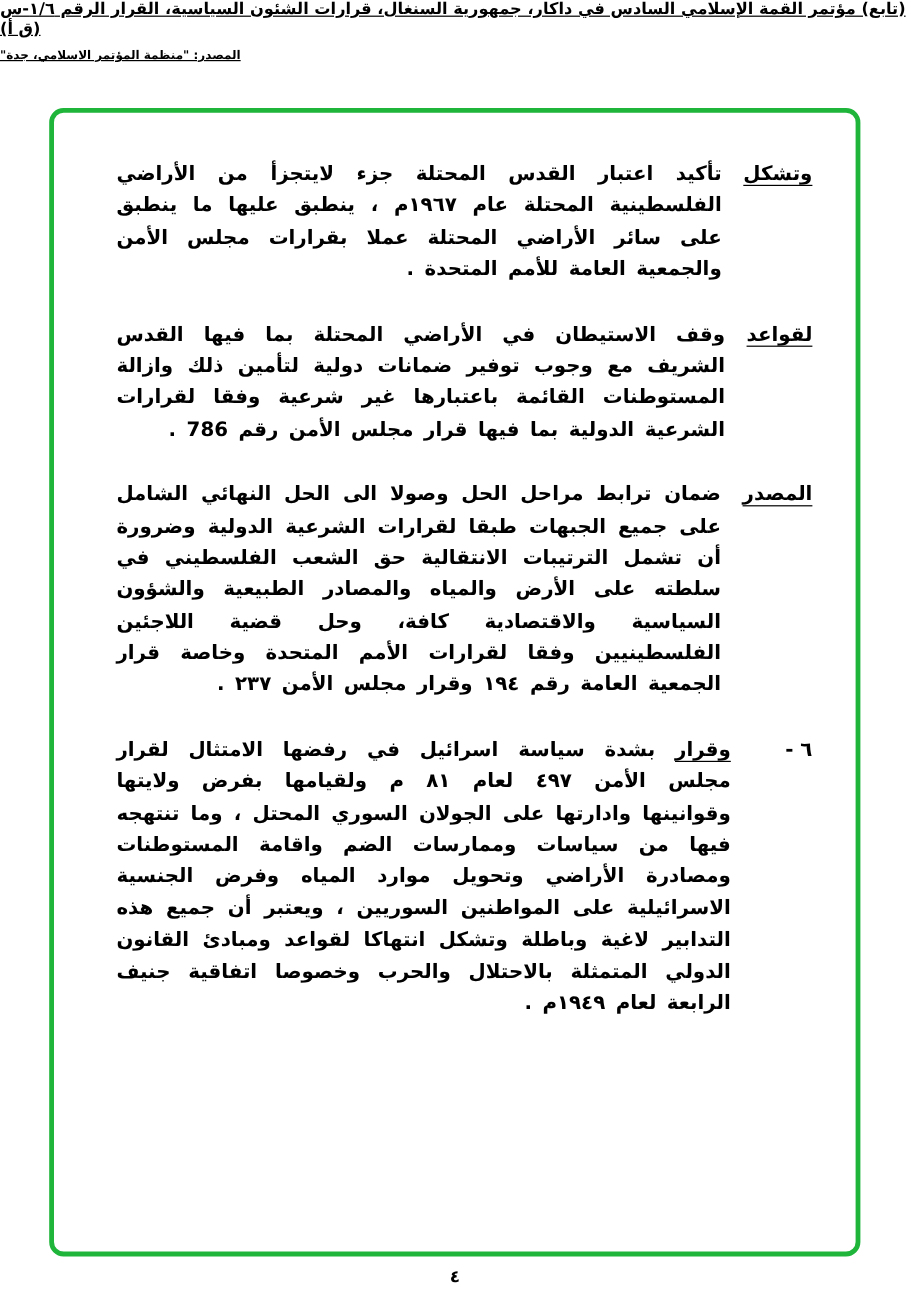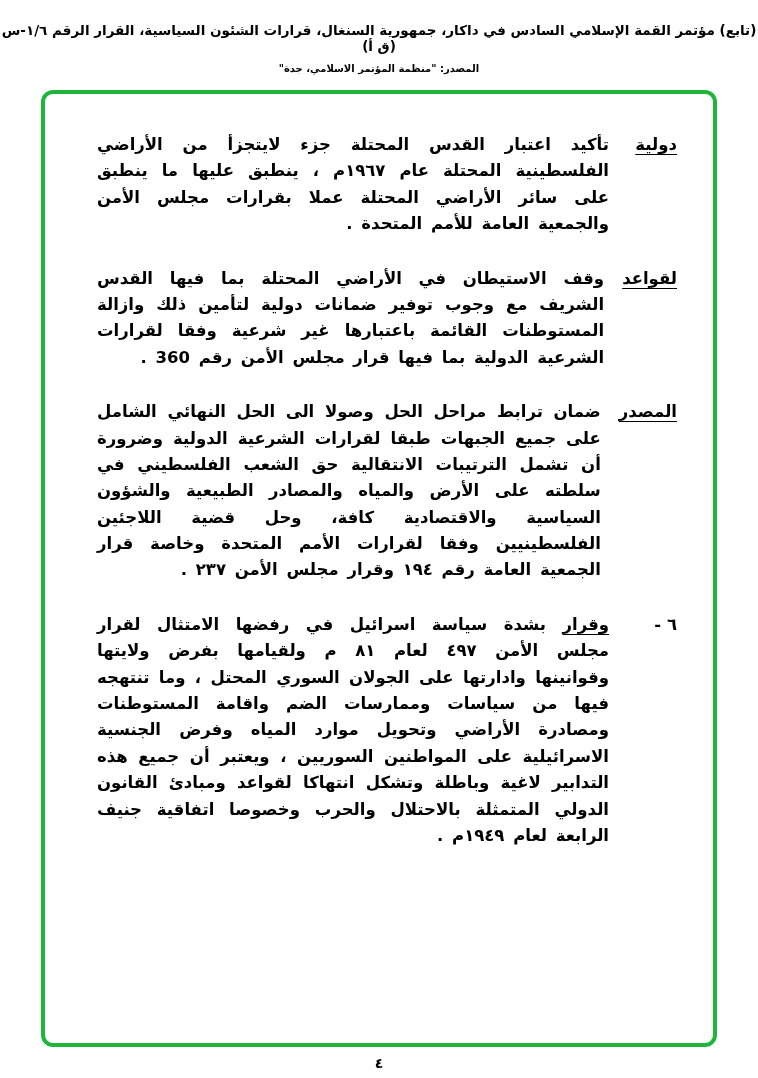--- a/index.html
+++ b/index.html
@@ -7,22 +7,22 @@
   body {
     width: 758px;
     height: 1078px;
     position: relative;
     font-family: "DejaVu Sans", sans-serif;
     color: #000;
     overflow: hidden;
   }
   .page-header {
     direction: rtl;
-    text-align: center;
-    padding-top: 22px;
+    text-align: left;
+    text-decoration: underline;
   }
   .header-title {
     font-size: 13.5px;
     font-weight: bold;
     color: #000;
   }
   .header-source {
     font-size: 10px;
     font-weight: bold;
     margin-top: 9px;
@@ -94,27 +94,27 @@
 
   <header class="page-header">
     <div class="header-title">(تابع) مؤتمر القمة الإسلامي السادس في داكار، جمهورية السنغال، قرارات الشئون السياسية، القرار الرقم ١/٦-س (ق أ)</div>
     <div class="header-source">المصدر: "منظمة المؤتمر الاسلامي، جدة"</div>
   </header>
 
   <div class="green-frame">
     <div class="content">
 
       <div class="section">
-        <span class="section-label">دولية</span>
+        <span class="section-label">وتشكل</span>
         <p class="section-text">تأكيد اعتبار القدس المحتلة جزء لايتجزأ من الأراضي الفلسطينية المحتلة عام ١٩٦٧م ، ينطبق عليها ما ينطبق على سائر الأراضي المحتلة عملا بقرارات مجلس الأمن والجمعية العامة للأمم المتحدة .</p>
       </div>
 
       <div class="section">
         <span class="section-label">لقواعد</span>
-        <p class="section-text">وقف الاستيطان في الأراضي المحتلة بما فيها القدس الشريف مع وجوب توفير ضمانات دولية لتأمين ذلك وازالة المستوطنات القائمة باعتبارها غير شرعية وفقا لقرارات الشرعية الدولية بما فيها قرار مجلس الأمن رقم 360 .</p>
+        <p class="section-text">وقف الاستيطان في الأراضي المحتلة بما فيها القدس الشريف مع وجوب توفير ضمانات دولية لتأمين ذلك وازالة المستوطنات القائمة باعتبارها غير شرعية وفقا لقرارات الشرعية الدولية بما فيها قرار مجلس الأمن رقم 786 .</p>
       </div>
 
       <div class="section">
         <span class="section-label">المصدر</span>
         <p class="section-text">ضمان ترابط مراحل الحل وصولا الى الحل النهائي الشامل على جميع الجبهات طبقا لقرارات الشرعية الدولية وضرورة أن تشمل الترتيبات الانتقالية حق الشعب الفلسطيني في سلطته على الأرض والمياه والمصادر الطبيعية والشؤون السياسية والاقتصادية كافة، وحل قضية اللاجئين الفلسطينيين وفقا لقرارات الأمم المتحدة وخاصة قرار الجمعية العامة رقم ١٩٤ وقرار مجلس الأمن ٢٣٧ .</p>
       </div>
 
       <div class="section">
         <span class="item-marker">٦ -</span>
         <p class="section-text">

